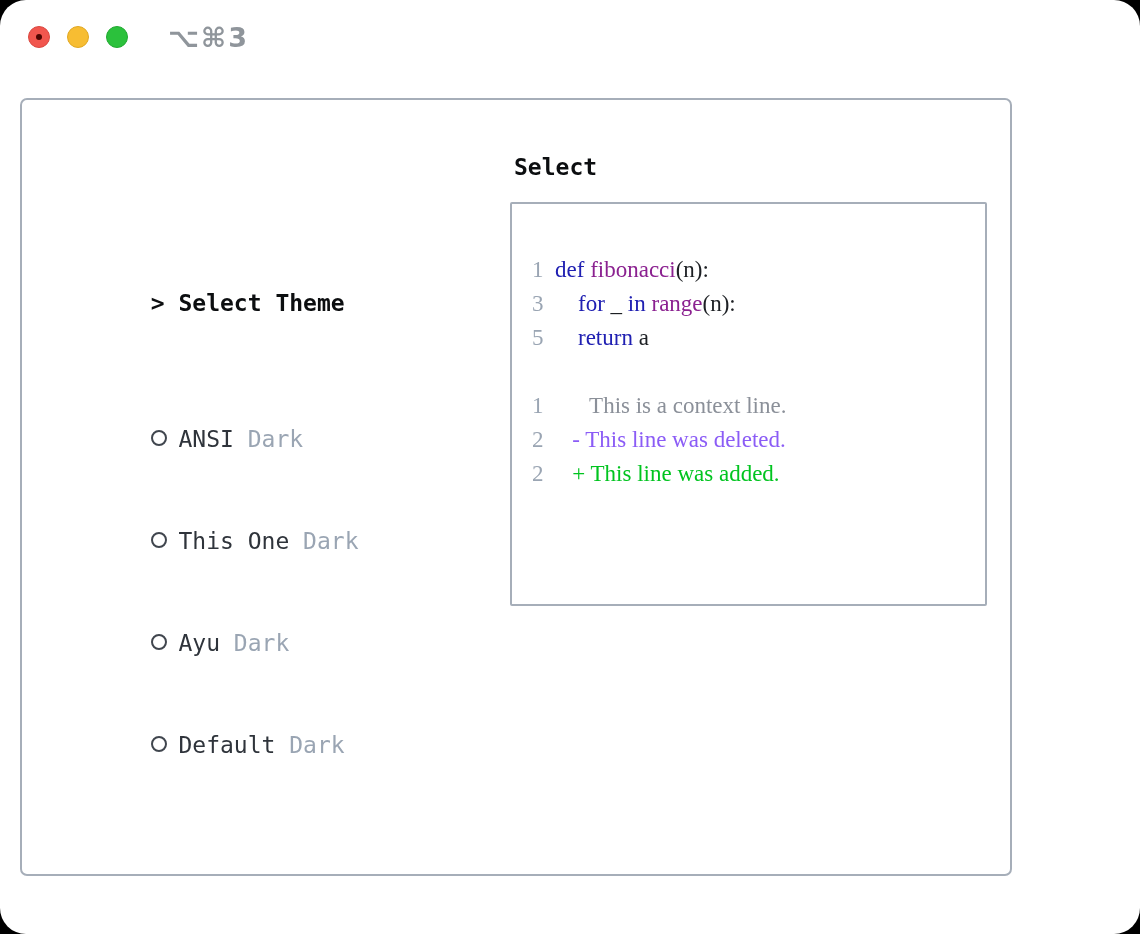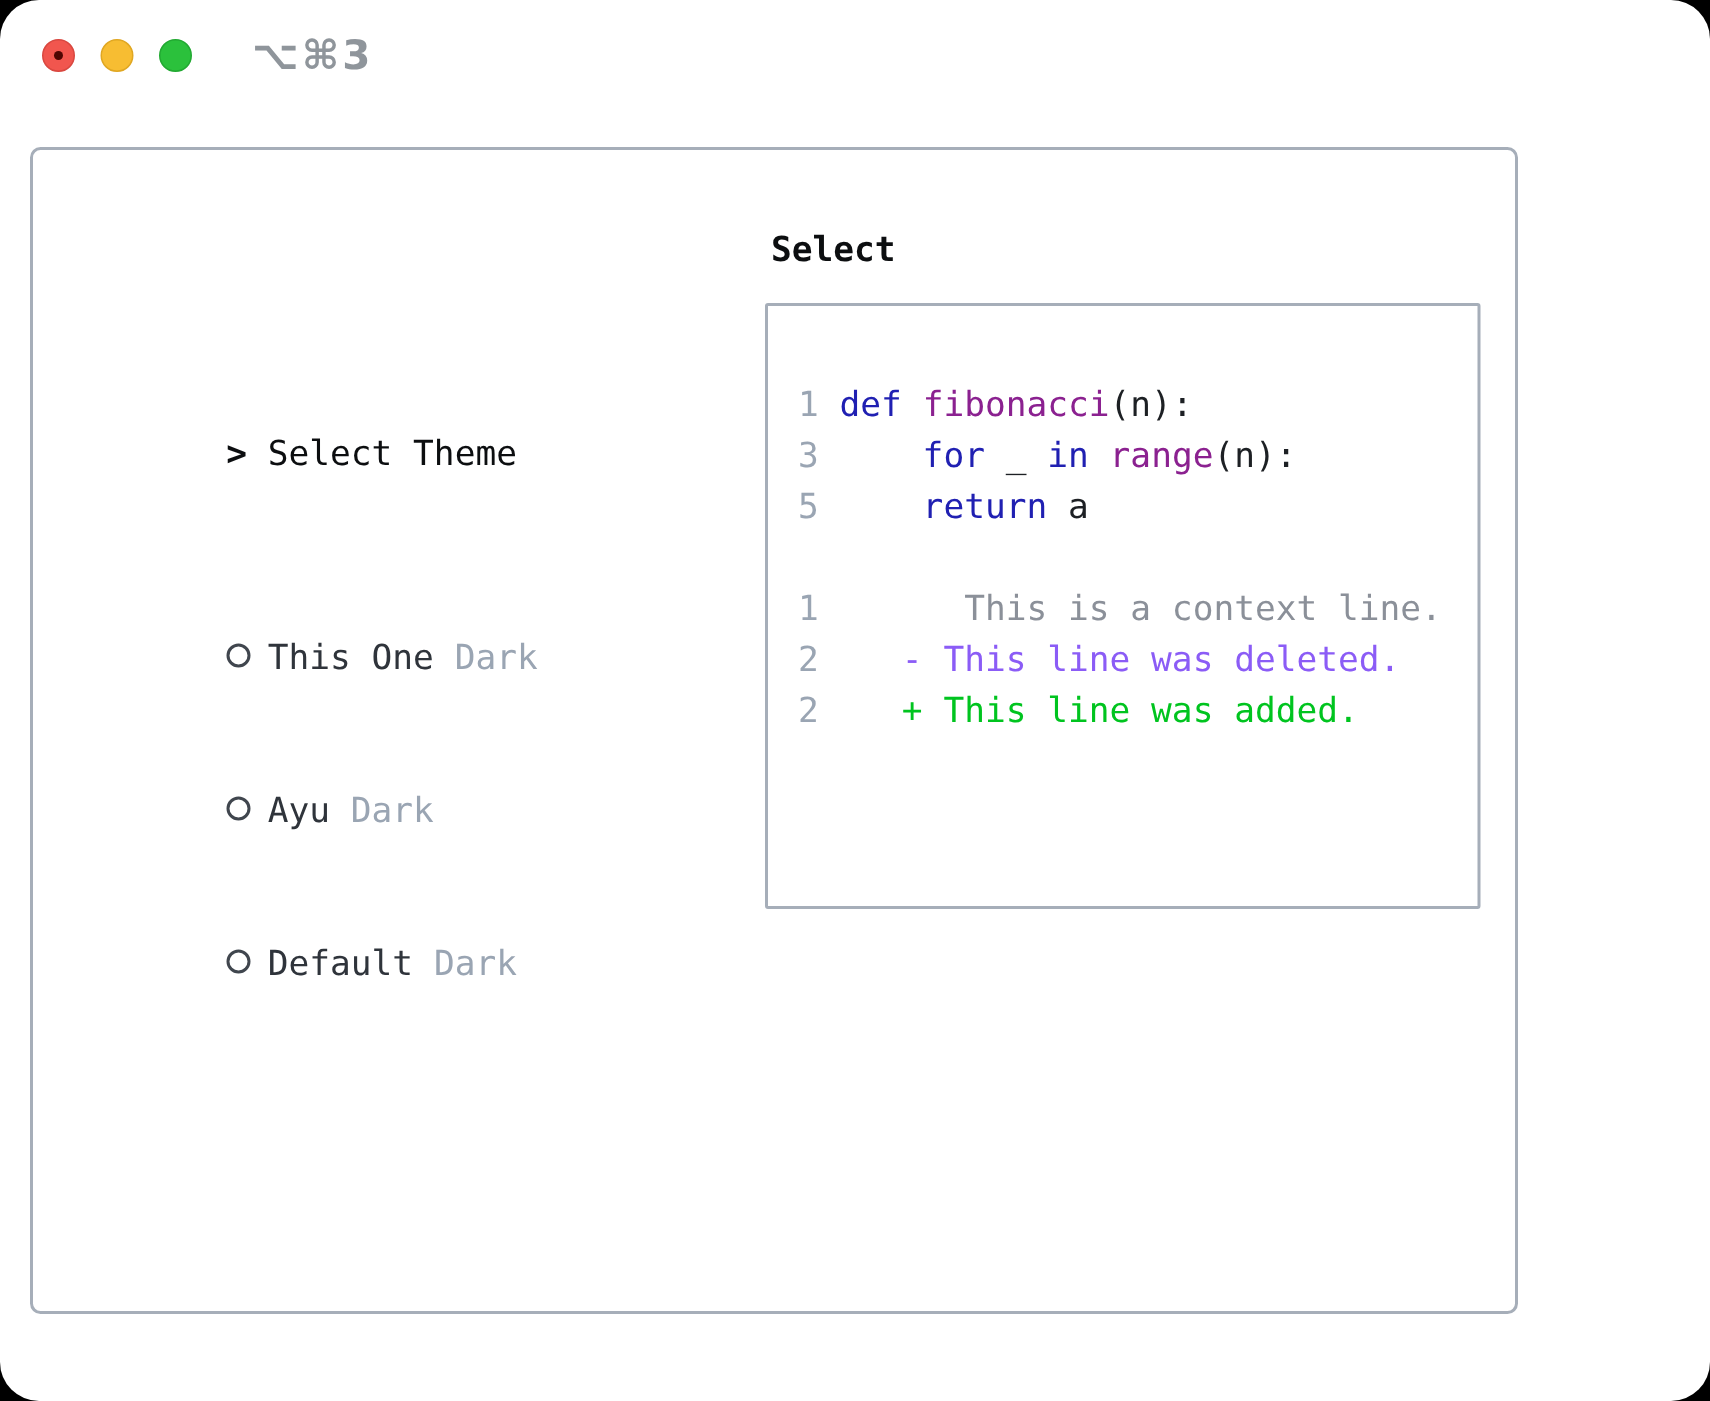--- a/index.html
+++ b/index.html
@@ -23,31 +23,31 @@
   .panel{
     position:absolute;left:20px;top:98px;width:992px;height:778px;box-sizing:border-box;
     border:2px solid #a6aeb9;border-radius:7px;background:#fff;
   }
   
   .left-col{position:absolute;left:18px;top:50px;font-size:23px;line-height:34px;white-space:pre;}
   .row{height:34px;}
   .mk{display:inline-block;width:2ch;color:#2f343b;}
   .mk .o{display:inline-block;width:12px;height:12px;border:2px solid #40464e;border-radius:50%;margin-bottom:1px;}
   .hdr .mk{color:#0c0e10;font-weight:700;}
-  .hdr .lbl{color:#0c0e10;font-weight:400;}
+  .hdr .lbl{color:#0c0e10;font-weight:700;}
   .lbl{color:#2f343b;}
   .sfx{color:#9aa5b3;margin-left:1ch;}
   
   .preview-title{position:absolute;left:492px;top:50px;font-size:23px;line-height:34px;font-weight:700;color:#0c0e10;}
   .preview-box{
     position:absolute;left:488px;top:102px;width:477px;height:404px;box-sizing:border-box;
     border:2px solid #a6aeb9;border-radius:2px;background:#fff;
     padding:49px 0 0 20px;overflow:hidden;
   }
-  .cl{font-size:23px;line-height:34px;white-space:pre;height:34px;}
+  .cl{font-size:23px;line-height:34px;white-space:pre;height:34px;font-family:Liberation Serif, serif;}
   .ln{display:inline-block;width:1ch;margin-right:1ch;color:#9aa5b3;}
   .tk-kw{color:#2020b2;}
   .tk-fn{color:#8b2190;}
   .tk-num{color:#0d6e6e;}
   .tk-pl{color:#1d2024;}
   .tk-ctx{color:#8b9099;}
   .tk-del{color:#8b5cf6;}
   .tk-add{color:#00c41f;}
 </style>
 </head>
@@ -63,20 +63,23 @@
   </div>
 
   <div class="panel">
 
     <div class="left-col">
 
       <div class="row hdr">
         <span class="mk">&gt;</span><span class="lbl">Select Theme</span>
       </div>
 
+      <div class="row">
+        <span class="mk"><span class="o"></span></span><span class="lbl">ANSI</span><span class="sfx">Dark</span>
+      </div>
       <div class="row">
         <span class="mk"><span class="o"></span></span><span class="lbl">This One</span><span class="sfx">Dark</span>
       </div>
       <div class="row">
         <span class="mk"><span class="o"></span></span><span class="lbl">Ayu</span><span class="sfx">Dark</span>
       </div>
       <div class="row">
         <span class="mk"><span class="o"></span></span><span class="lbl">Default</span><span class="sfx">Dark</span>
       </div>
       <div class="row">

